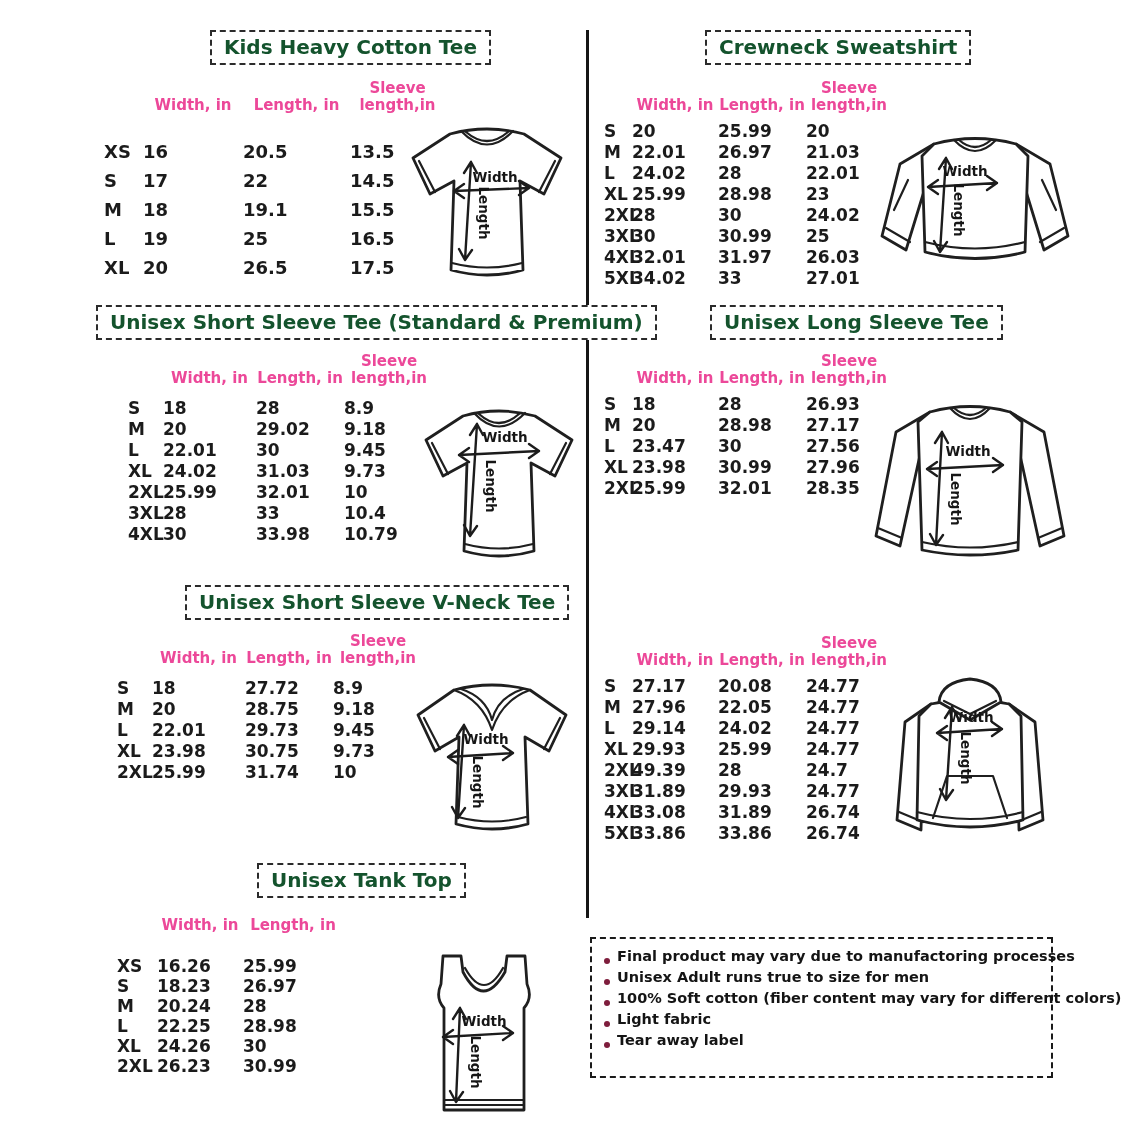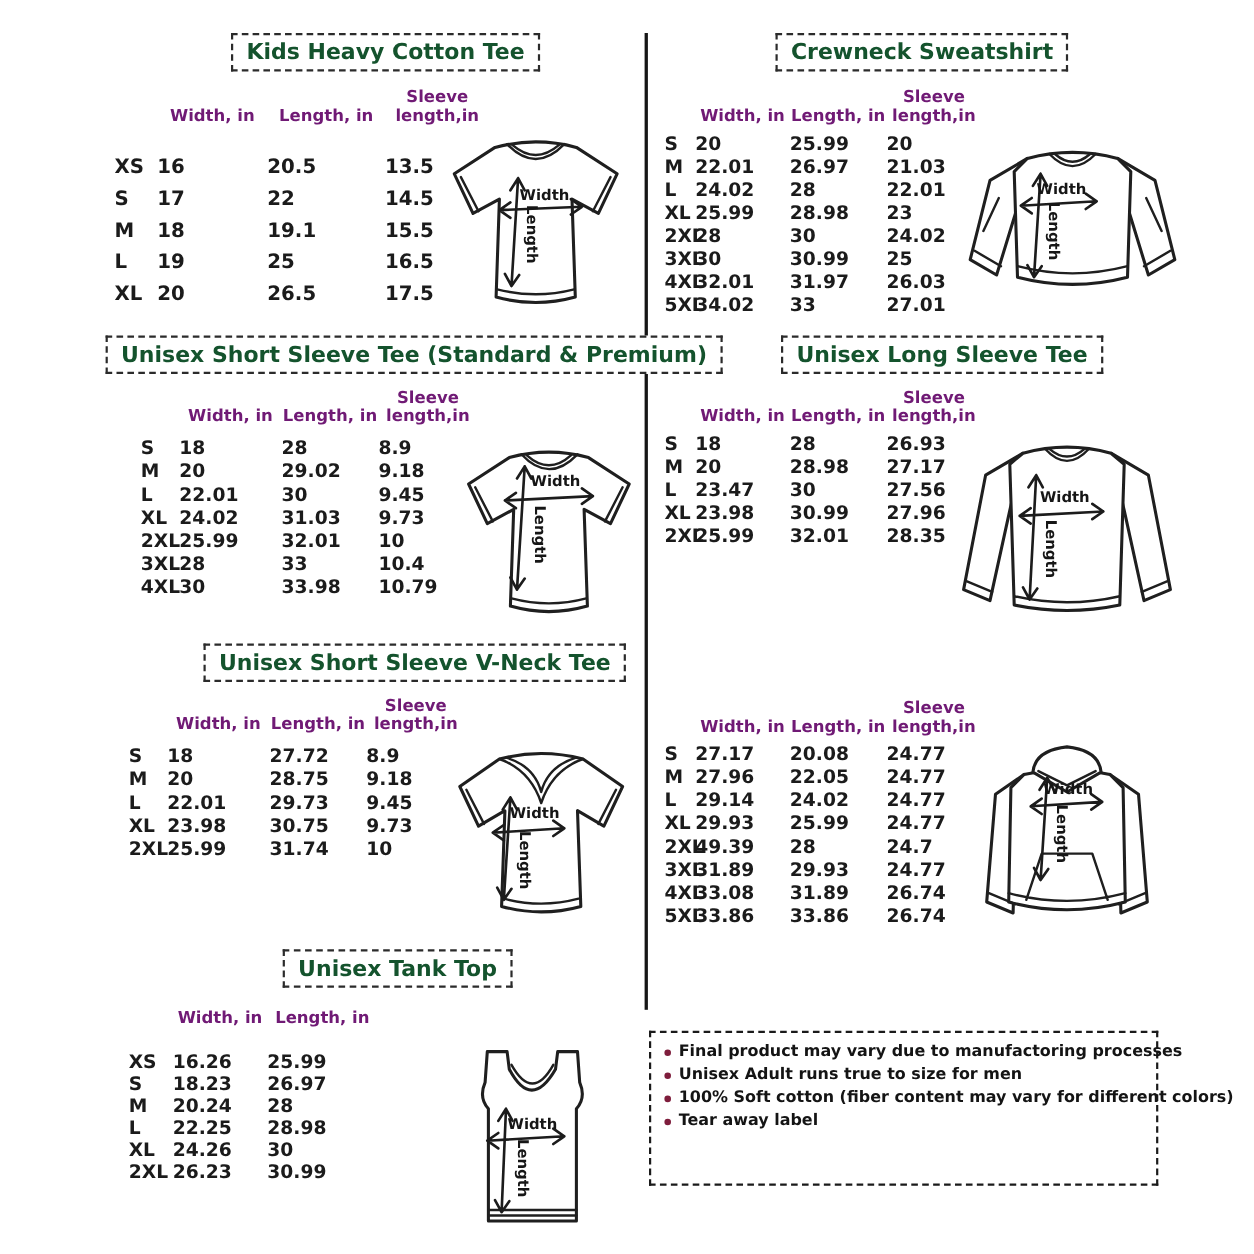--- a/index.html
+++ b/index.html
@@ -5,21 +5,21 @@
   *{margin:0;padding:0;box-sizing:border-box}
   html,body{background:#ffffff}
   body{width:1140px;height:1140px;position:relative;overflow:hidden;
        font-family:"DejaVu Sans","Liberation Sans",sans-serif;color:#1b1b1b}
   .page{position:absolute;inset:0;background:#fff}
   .divider{position:absolute;left:586px;top:30px;width:3px;height:888px;background:#161616}
   .section{position:absolute}
   .title{display:inline-block;position:absolute;border:2px dashed #2b2b2b;color:#14532d;
          font-weight:700;font-size:20px;line-height:1.15;padding:4px 12px;white-space:nowrap;background:#fff}
   .tbl{position:absolute;display:grid}
-  .th{color:#701a75;font-weight:700;font-size:15px;line-height:1.1;text-align:center;
+  .th{color:#ec4899;font-weight:700;font-size:15px;line-height:1.1;text-align:center;
       white-space:pre-line;align-self:end}
   .td{font-weight:700;color:#1b1b1b;text-align:left;white-space:nowrap}
   .size{padding-left:4px}
   
   .t-kids{left:10px;top:52px;grid-template-columns:43px 100px 107px 95px}
   .t-kids .th{margin-bottom:24px}
   .t-kids .td{height:29px;line-height:29px;font-size:18px}
   
   .t-left{left:28px;top:50px;grid-template-columns:39px 93px 88px 90px}
   .t-left .th{margin-bottom:12px}
@@ -36,21 +36,21 @@
   .trow{display:contents}
   
   .garm{position:absolute}
   .g-out{fill:#ffffff;stroke:#1f1f1f;stroke-width:2.8;stroke-linejoin:round;stroke-linecap:round}
   .g-det{fill:none;stroke:#1f1f1f;stroke-width:2.2;stroke-linejoin:round;stroke-linecap:round}
   .g-arw{fill:none;stroke:#1c1c1c;stroke-width:2.4;stroke-linejoin:round;stroke-linecap:round}
   .svglbl{font-family:"DejaVu Sans","Liberation Sans",sans-serif;font-size:13.5px;font-weight:700;fill:#161616}
   
   .notes{position:absolute;left:590px;top:937px;width:463px;height:141px;border:2px dashed #1a1a1a;
          padding:7px 10px;background:#fff}
-  .note{display:flex;align-items:flex-start;line-height:21px}
+  .note{display:flex;align-items:center;line-height:21px}
   .note .dot{width:6px;height:6px;border-radius:50%;background:#7e1d3c;margin:8px 7px 0 2px;flex:0 0 auto}
   .note .ntext{font-size:14.5px;font-weight:700;color:#141414;white-space:nowrap}
 </style>
 </head>
 <body>
 
 <div class="page">
   <div class="divider"></div>
 
   <div class="section" style="left:90px;top:28px;width:500px;height:272px">
@@ -503,19 +503,23 @@
         <span class="dot"></span>
         <span class="ntext">Unisex Adult runs true to size for men</span>
       </div>
 
 
       <div class="note">
         <span class="dot"></span>
         <span class="ntext">100% Soft cotton (fiber content may vary for different colors)</span>
       </div>
 
+      <div class="note">
+        <span class="dot"></span>
+        <span class="ntext">Light fabric</span>
+      </div>
 
       <div class="note">
         <span class="dot"></span>
         <span class="ntext">Tear away label</span>
       </div>
     </div>
 </div>
 
 </body></html>

